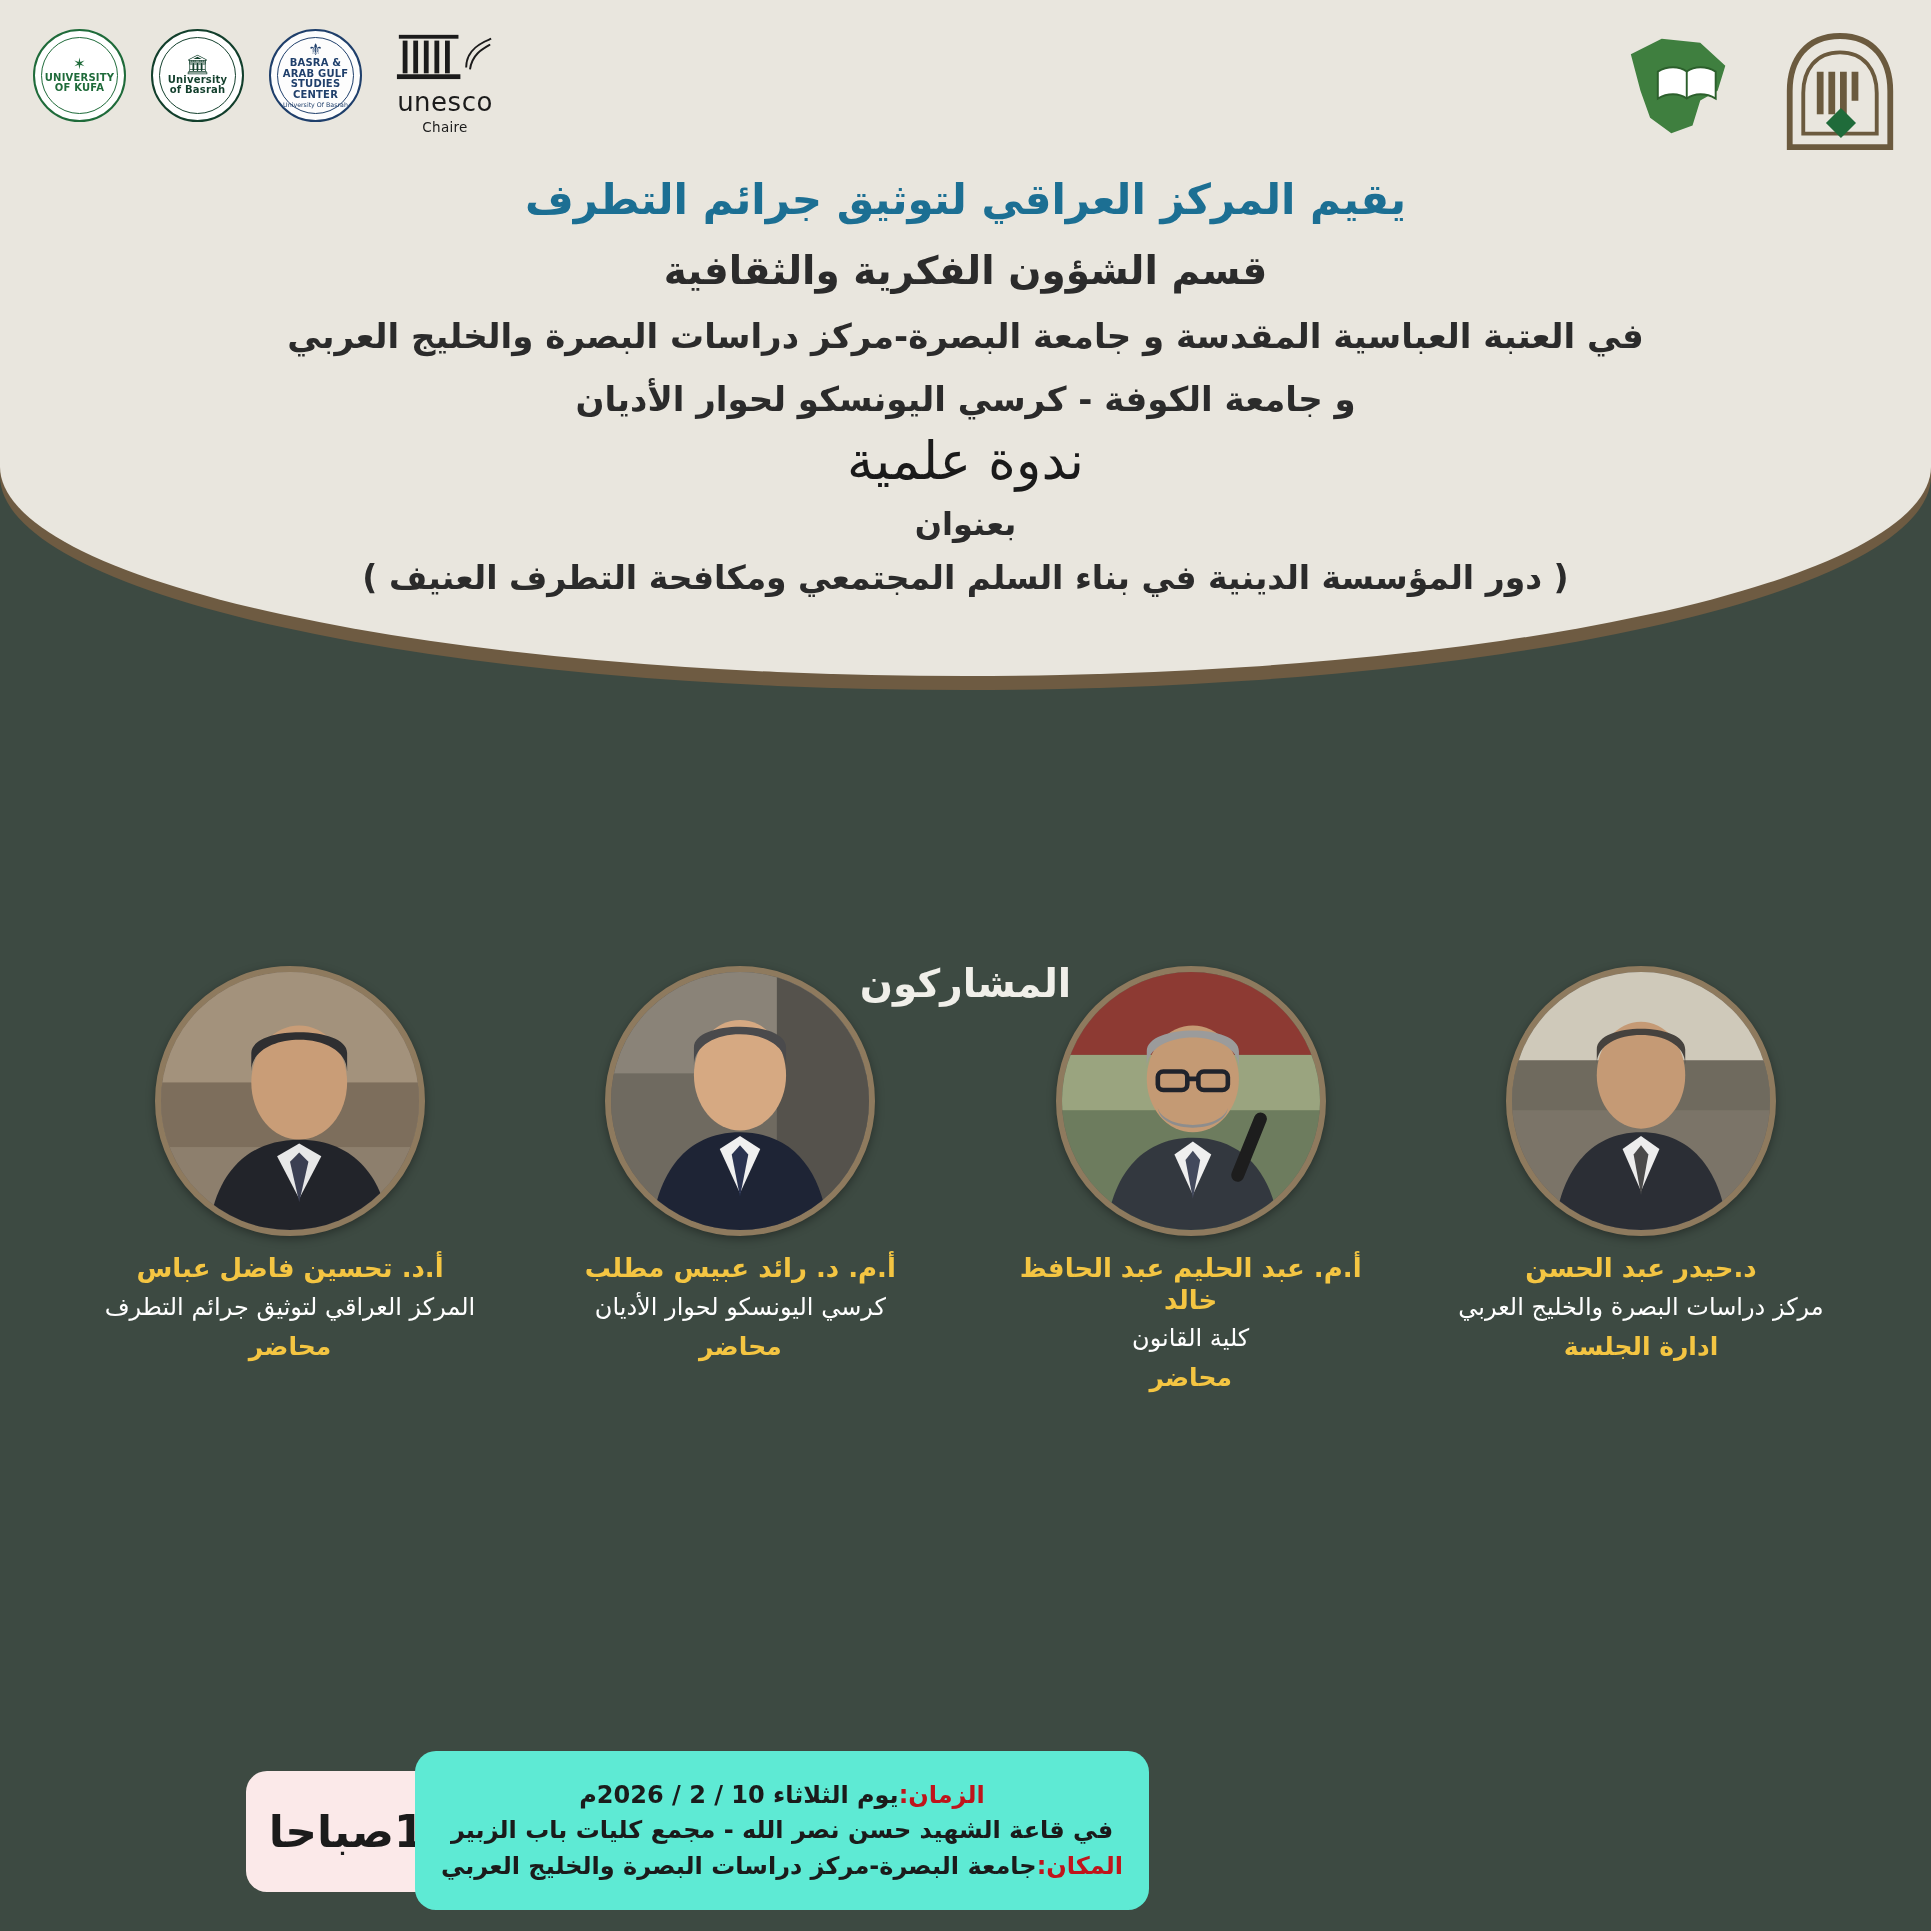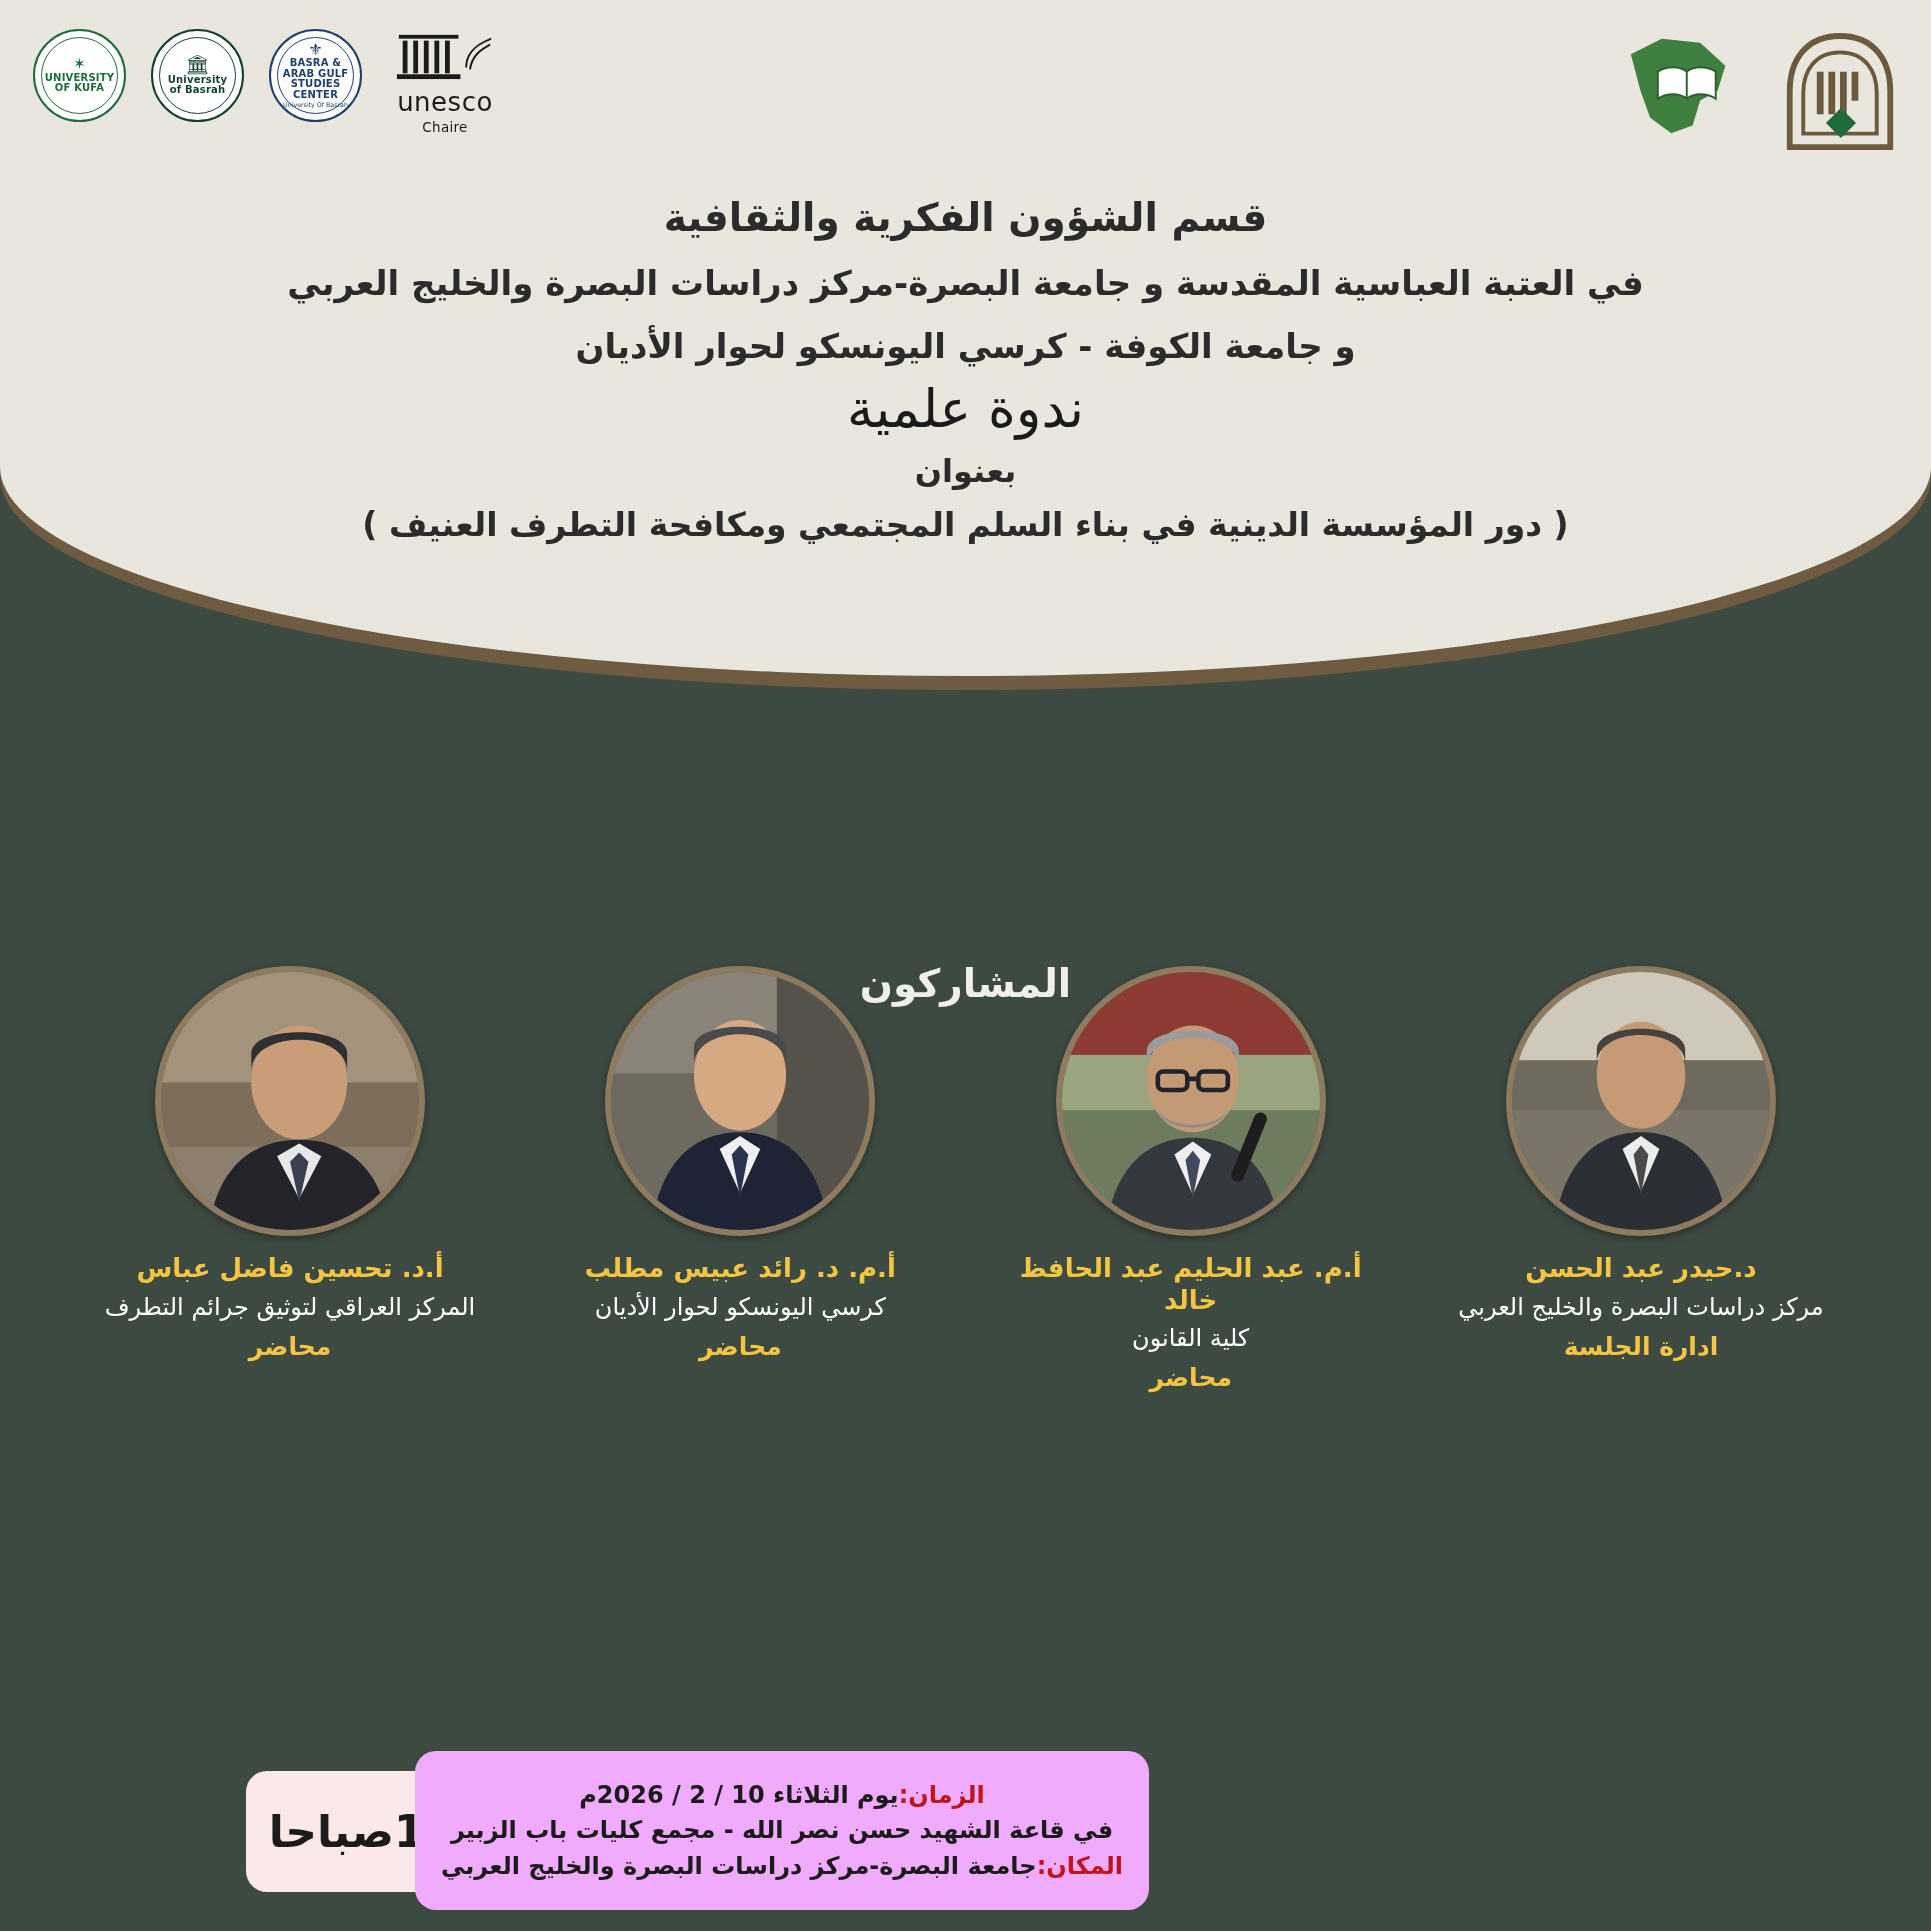--- a/index.html
+++ b/index.html
@@ -251,21 +251,21 @@
     color: #1b1b1b;
     direction: rtl;
   }
 
   .info-box {
     position: absolute;
     bottom: 21px;
     right: 782px;
     width: 734px;
     height: 159px;
-    background: #f0abfc;
+    background: #5eead4;
     border-radius: 21px;
     display: flex;
     flex-direction: column;
     align-items: center;
     justify-content: center;
     gap: 6.8px;
     padding: 9.7px 17.4px;
     z-index: 6;
     direction: rtl;
   }
@@ -357,20 +357,21 @@
       <g transform="translate(42,34)">
         <path d="M0 6 C10 0 22 0 30 6 C38 0 50 0 60 6 L60 34 C50 28 38 28 30 34 C22 28 10 28 0 34 Z" fill="#ffffff" stroke="#2c5f2c" stroke-width="2"></path>
         <line x1="30" y1="6" x2="30" y2="34" stroke="#2c5f2c" stroke-width="2"></line>
       </g>
     </svg>
   </div>
 
 </div>
 
 <div class="head">
+  <div class="h-org">يقيم المركز العراقي لتوثيق جرائم التطرف</div>
   <div class="h-dept">قسم الشؤون الفكرية والثقافية</div>
   <div class="h-line3">في العتبة العباسية المقدسة و جامعة البصرة-مركز دراسات البصرة والخليج العربي</div>
   <div class="h-line4">و جامعة الكوفة - كرسي اليونسكو لحوار الأديان</div>
   <div class="h-title">ندوة علمية</div>
   <div class="h-sub">بعنوان</div>
   <div class="h-topic">( دور المؤسسة الدينية في بناء السلم المجتمعي ومكافحة التطرف العنيف )</div>
 </div>
 
 <div class="participants-label">المشاركون</div>
 

